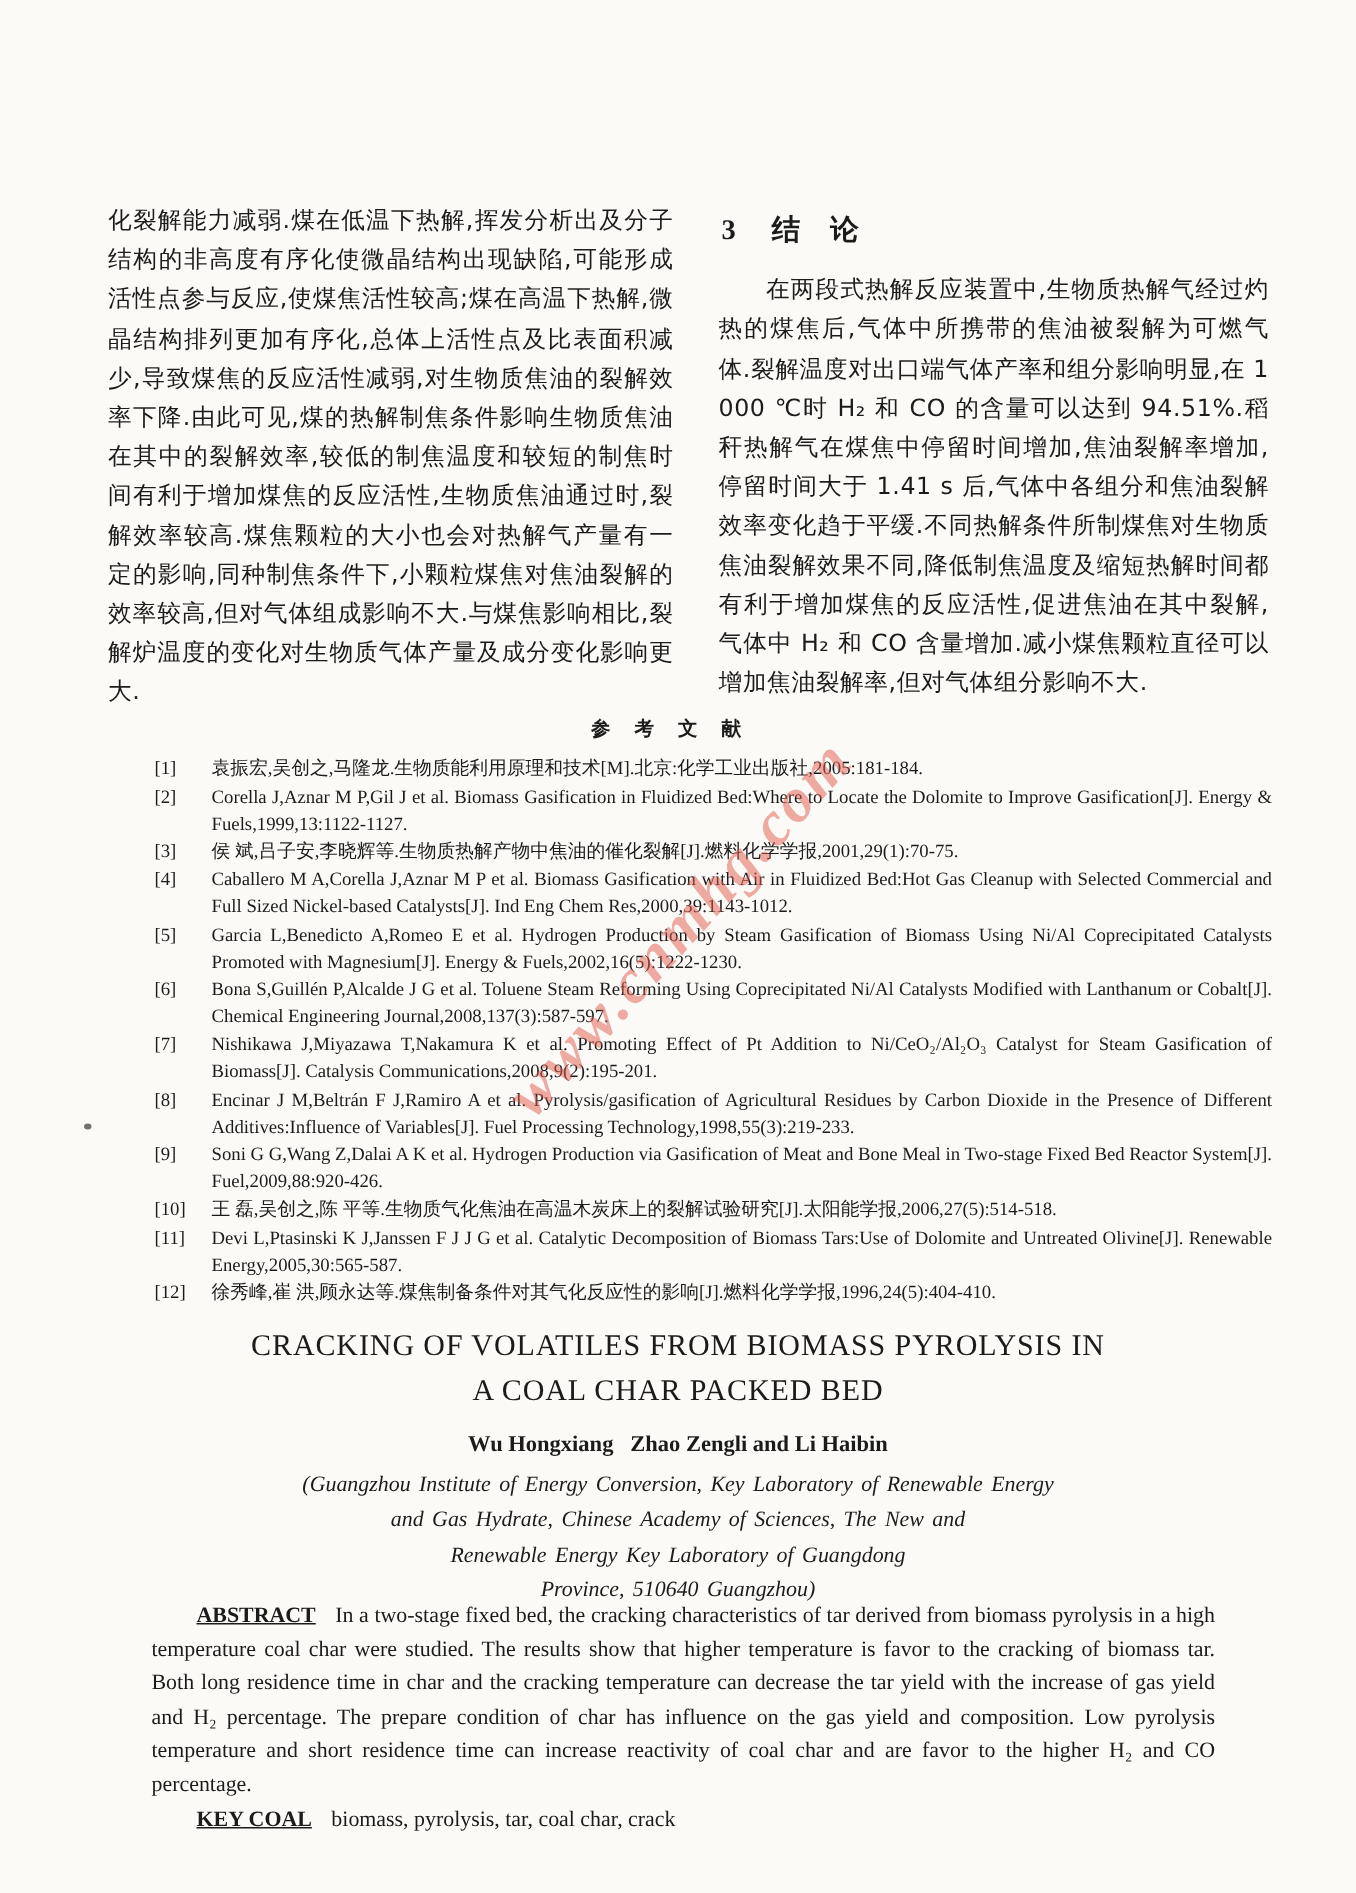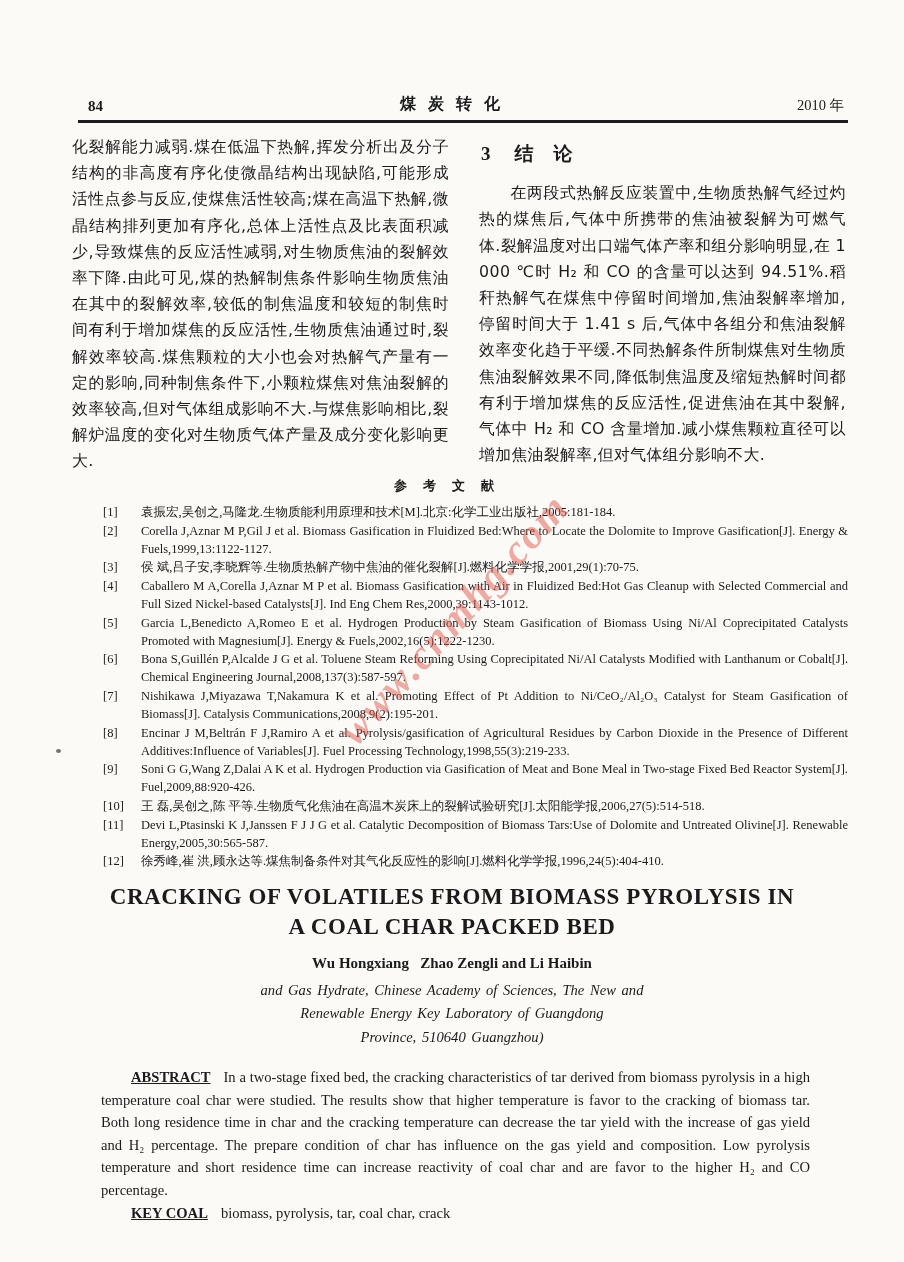--- a/index.html
+++ b/index.html
@@ -52,21 +52,21 @@
   }
   .ref-list{
     position:absolute;left:103px;top:503px;width:745px;
     font-size:12.5px;line-height:18.1px;
   }
   .ref-item{display:flex;margin:0 0 0.5px 0;}
   .ref-num{width:38px;flex:none;font-family:"Liberation Serif",serif;}
   .ref-text{flex:1;text-align:justify;}
   
   .en-section{position:absolute;left:0;top:882px;width:904px;text-align:center;}
-  .en-title{margin:0;font-size:23px;font-weight:bold;line-height:30px;letter-spacing:0.6px;}
+  .en-title{margin:0;font-size:20px;font-weight:normal;line-height:30px;letter-spacing:0.6px;}
   .en-title span{display:block;}
   .authors{margin-top:13px;font-size:15px;font-weight:bold;white-space:pre-wrap;}
   .affiliation{margin-top:7px;font-style:italic;font-size:14.6px;line-height:23.4px;word-spacing:2px;}
   
   .abstract-block{
     position:absolute;left:101px;top:1066px;width:709px;
     font-size:14.6px;line-height:22.6px;text-align:justify;
   }
   .abstract-block p{margin:0;text-indent:30px;}
   .label-bold{font-weight:bold;margin-right:13px;text-decoration:underline;}
@@ -84,25 +84,20 @@
     background:rgba(40,40,40,0.65);}
 </style>
 </head>
 <body>
 
 <div class="page">
 
   <div class="watermark">www.cnmhg.com</div>
   <div class="speck"></div>
 
-  <div class="header">
-    <span class="page-number">84</span>
-    <span class="journal-title">煤炭转化</span>
-    <span class="header-year">2010 年</span>
-  </div>
 
   <div class="columns">
     <div class="col-left">
       <p>化裂解能力减弱.煤在低温下热解,挥发分析出及分子结构的非高度有序化使微晶结构出现缺陷,可能形成活性点参与反应,使煤焦活性较高;煤在高温下热解,微晶结构排列更加有序化,总体上活性点及比表面积减少,导致煤焦的反应活性减弱,对生物质焦油的裂解效率下降.由此可见,煤的热解制焦条件影响生物质焦油在其中的裂解效率,较低的制焦温度和较短的制焦时间有利于增加煤焦的反应活性,生物质焦油通过时,裂解效率较高.煤焦颗粒的大小也会对热解气产量有一定的影响,同种制焦条件下,小颗粒煤焦对焦油裂解的效率较高,但对气体组成影响不大.与煤焦影响相比,裂解炉温度的变化对生物质气体产量及成分变化影响更大.</p>
     </div>
     <div class="col-right">
       <div class="conclusion-heading">
         <span class="conclusion-number">3</span>
         <span class="conclusion-title">结论</span>
       </div>
@@ -175,20 +170,21 @@
     </div>
 
   <div class="en-section">
     <h1 class="en-title">
       <span>CRACKING OF VOLATILES FROM BIOMASS PYROLYSIS IN</span>
       <span>A COAL CHAR PACKED BED</span>
     </h1>
     <div class="authors">Wu Hongxiang   Zhao Zengli and Li Haibin</div>
     <div class="affiliation">
 
+        <div class="aff-line">(Guangzhou Institute of Energy Conversion, Key Laboratory of Renewable Energy</div>
 
         <div class="aff-line">and Gas Hydrate, Chinese Academy of Sciences, The New and</div>
 
         <div class="aff-line">Renewable Energy Key Laboratory of Guangdong</div>
 
         <div class="aff-line">Province, 510640 Guangzhou)</div>
       </div>
   </div>
 
   <div class="abstract-block">

